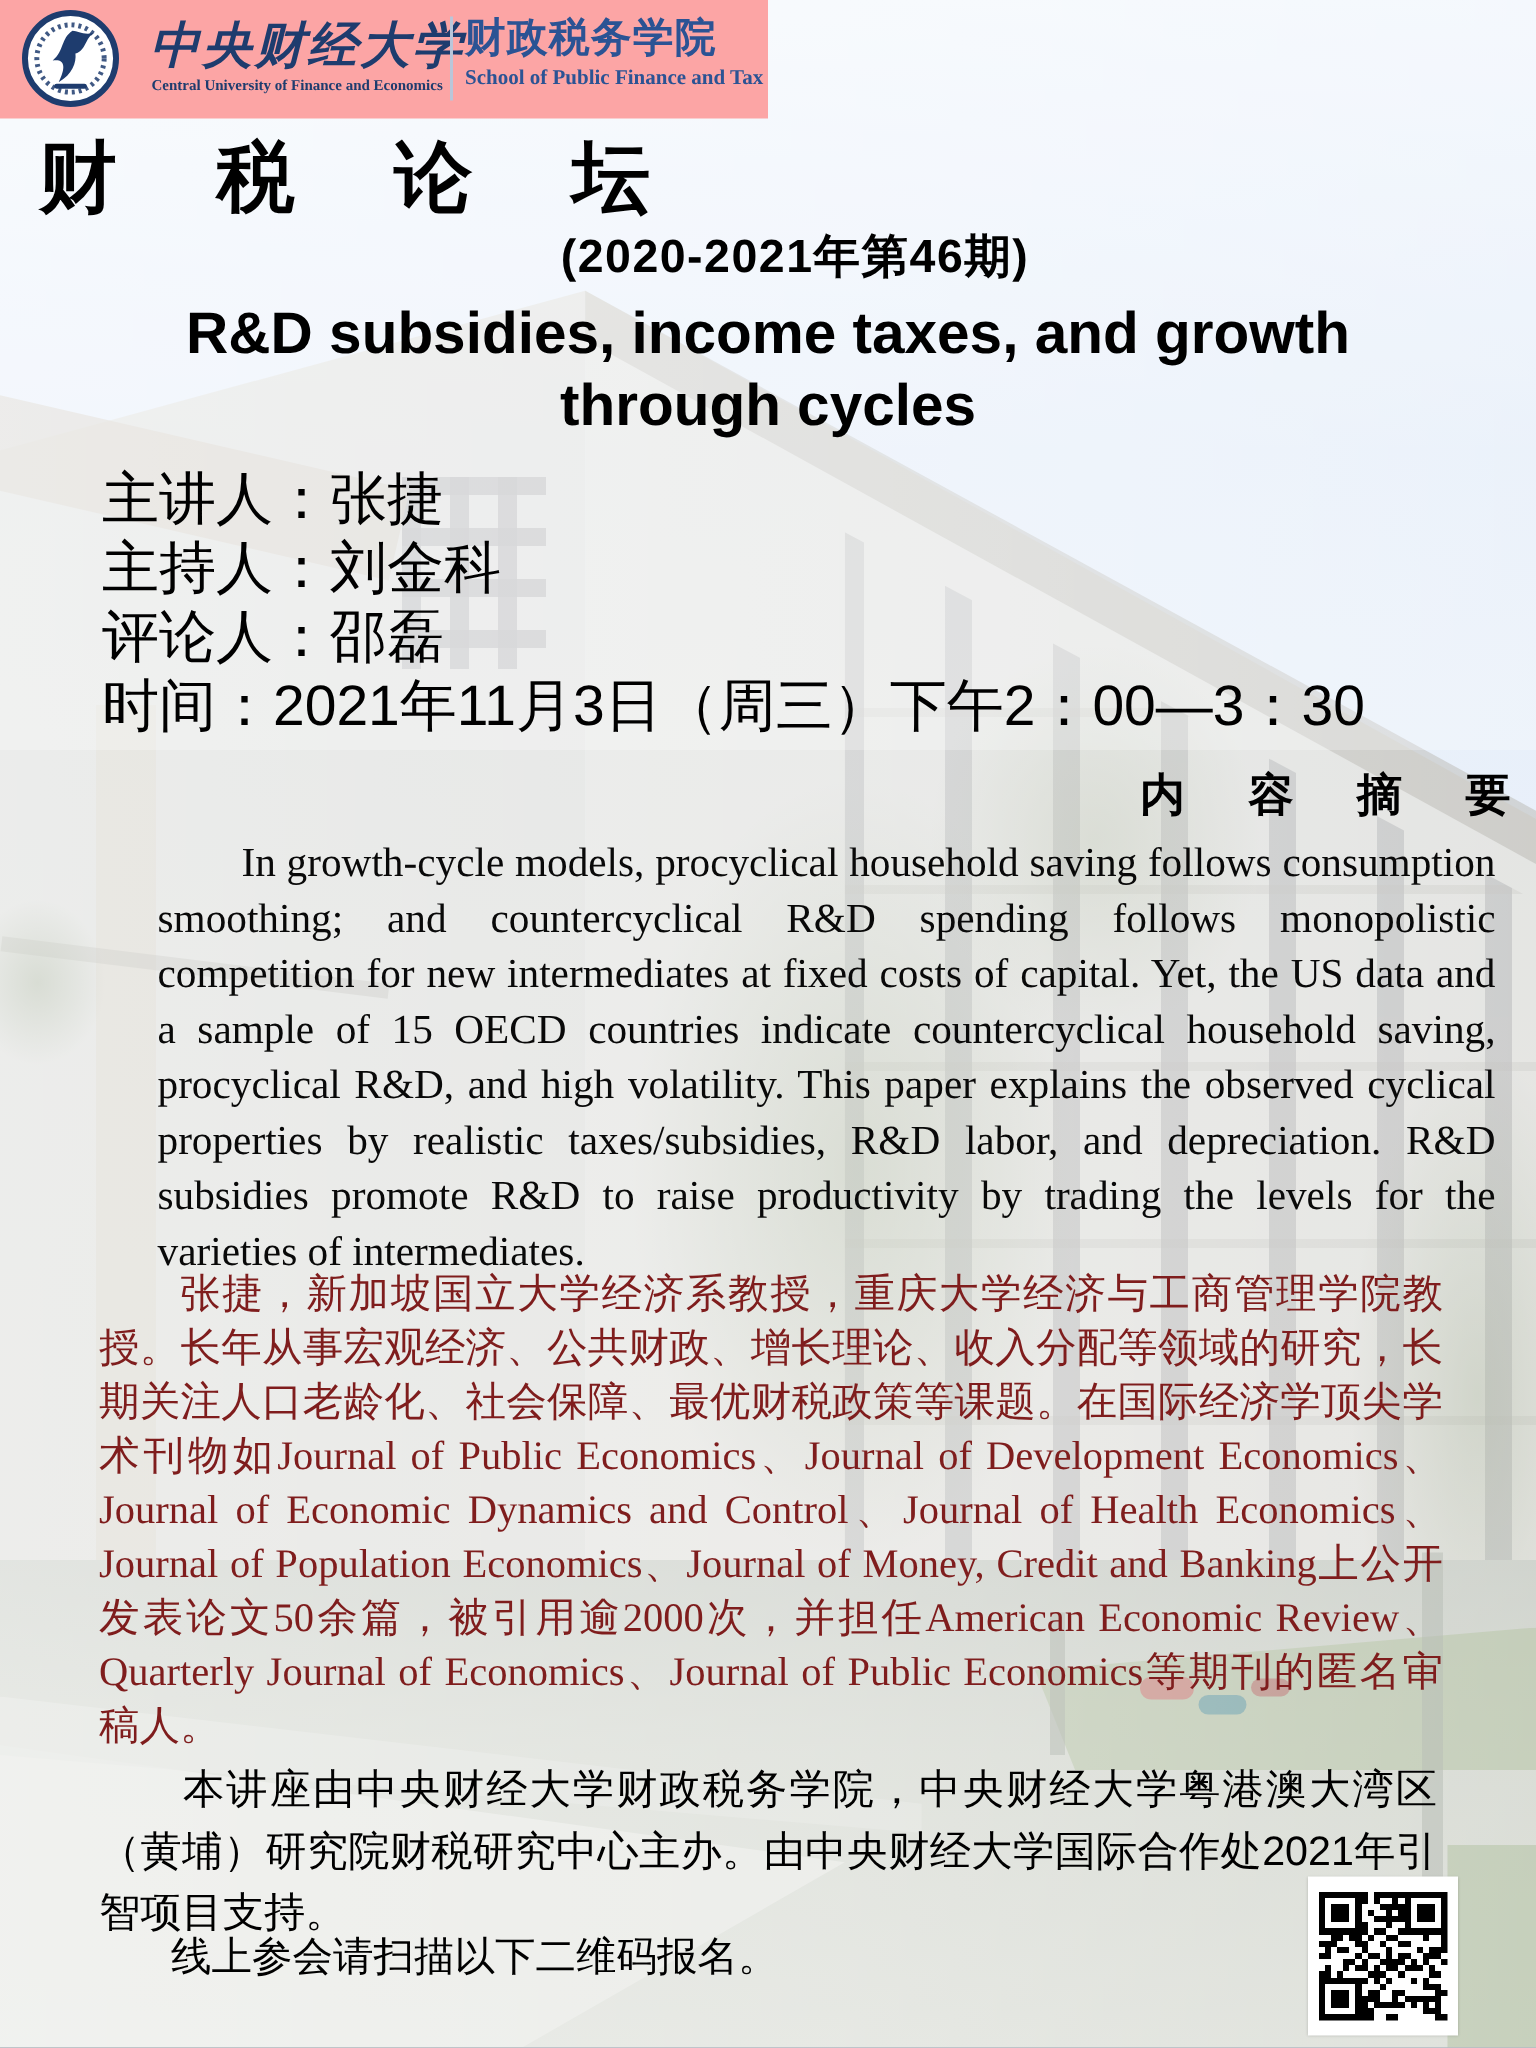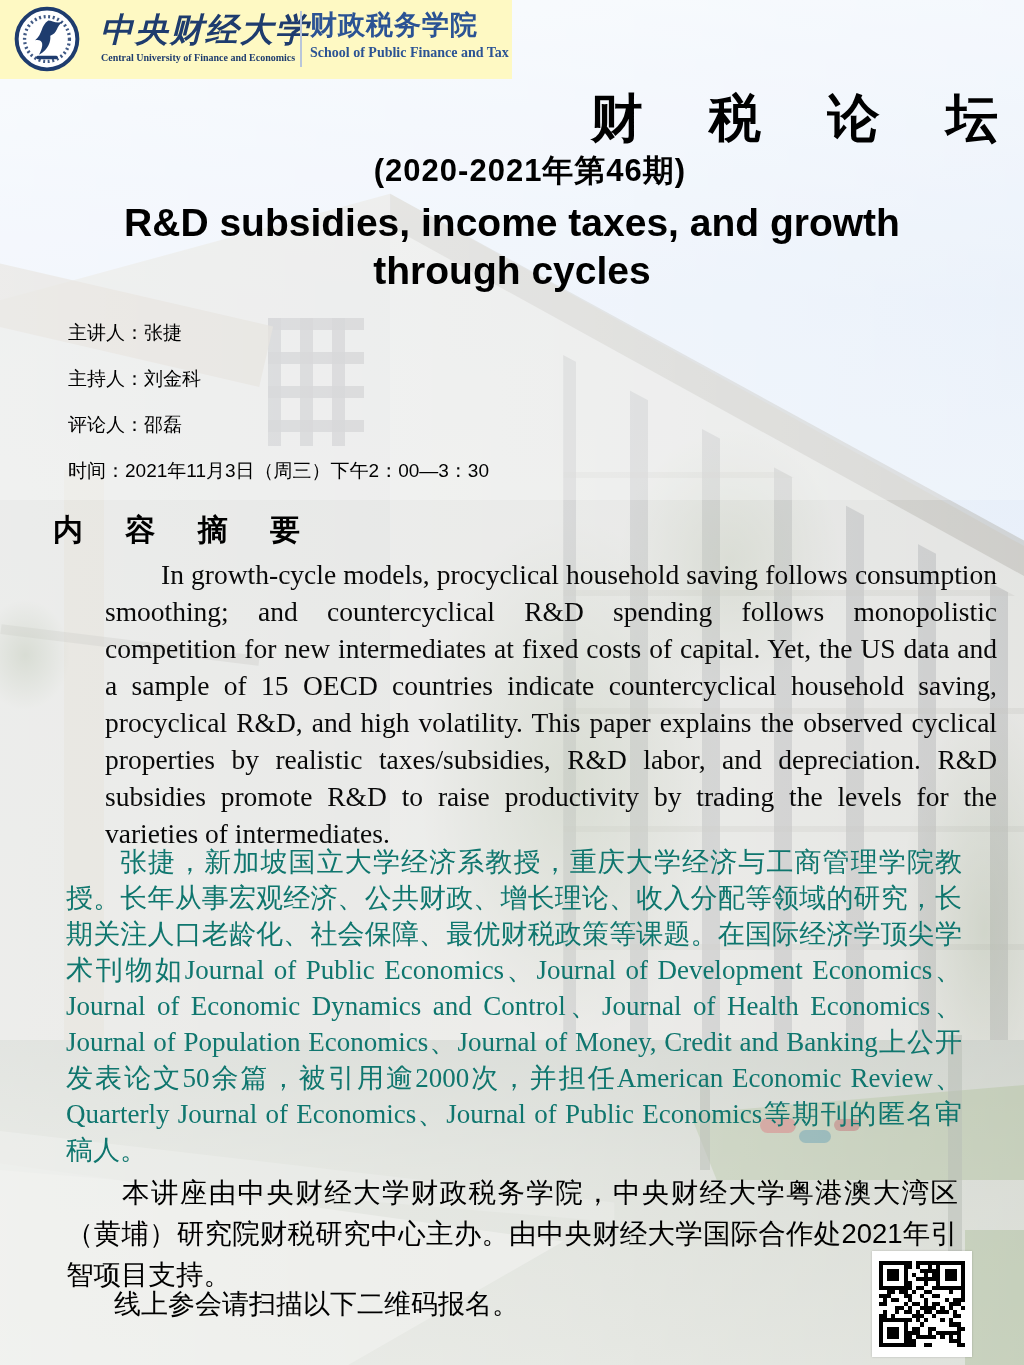--- a/index.html
+++ b/index.html
@@ -50,48 +50,48 @@
     clip-path:polygon(0 28%,60% 50%,60% 56%,0 40%);}
   .trunk-1{left:700px;top:1075px;width:10px;height:95px;background:#858e80;opacity:.6;}
   .trunk-2{left:948px;top:1035px;width:14px;height:250px;background:#8b9486;opacity:.55;}
   .person{border-radius:8px;}
   .person-1{left:760px;top:1118px;width:36px;height:15px;background:#b5574f;opacity:.85;}
   .person-2{left:799px;top:1130px;width:32px;height:13px;background:#3f7f86;opacity:.85;}
   .person-3{left:834px;top:1119px;width:26px;height:12px;background:#9c4b44;opacity:.8;}
   .wash{inset:0;background:linear-gradient(90deg,rgba(255,255,255,.62) 0%,rgba(255,255,255,.52) 55%,rgba(255,255,255,.38) 100%);}
   .wash-top{left:0;top:0;width:1024px;height:500px;background:rgba(255,255,255,.25);}
   
-  .brand{position:absolute;left:0;top:0;width:512px;height:79px;background:#fef9c3;z-index:2;}
+  .brand{position:absolute;left:0;top:0;width:512px;height:79px;background:#fca5a5;z-index:2;}
   .emblem{position:absolute;left:14px;top:6px;width:66px;height:66px;}
   .univ-cn{position:absolute;left:100px;top:8px;font-size:33px;font-weight:bold;font-style:italic;
     color:#1e3c6e;letter-spacing:2px;font-family:"Liberation Serif",serif;white-space:nowrap;}
   .univ-en{position:absolute;left:101px;top:52px;font-size:10px;font-weight:bold;color:#1e3c6e;
     font-family:"Liberation Serif",serif;white-space:nowrap;}
   .brand-divider{position:absolute;left:300px;top:11px;width:2px;height:56px;background:#b9c6da;}
   .school-cn{position:absolute;left:310px;top:7px;font-size:27px;font-weight:900;color:#2b5394;
     letter-spacing:1px;white-space:nowrap;}
   .school-en{position:absolute;left:310px;top:45px;font-size:14px;font-weight:bold;color:#2b5394;
     font-family:"Liberation Serif",serif;white-space:nowrap;}
   
   .content{position:absolute;inset:0;z-index:1;}
-  .forum-title{position:absolute;left:0;right:0;top:84px;text-align:right;
+  .forum-title{position:absolute;left:0;right:0;top:84px;text-align:left;
     font-size:52px;font-weight:900;letter-spacing:26px;text-indent:26px;}
   .issue{position:absolute;left:0;right:0;top:150px;text-align:center;
     font-size:31px;font-weight:bold;letter-spacing:1px;margin-left:36px;}
   .title-en{position:absolute;left:82px;width:860px;top:199px;text-align:center;
     font-size:39px;font-weight:bold;font-family:Liberation Sans, sans-serif;line-height:48px;}
-  .details{position:absolute;left:68px;top:310px;font-size:19px;line-height:46px;font-weight:500;}
-  .abstract-heading{position:absolute;left:0;right:0;top:510px;text-align:left;
+  .details{position:absolute;left:68px;top:310px;font-size:38px;line-height:46px;font-weight:500;}
+  .abstract-heading{position:absolute;left:0;right:0;top:510px;text-align:right;
     font-size:30px;font-weight:900;letter-spacing:17px;text-indent:17px;padding-left:36px;}
   .abstract-body{position:absolute;left:66px;width:892px;top:556px;
     font-family:"Liberation Serif",serif;font-size:27.5px;line-height:37px;
     text-align:justify;text-indent:56px;color:#090909;margin-left:39px;}
   .bio{position:absolute;left:66px;width:896px;top:844px;
     font-family:"Liberation Serif",serif;font-size:27px;line-height:36px;
-    text-align:justify;text-indent:54px;color:#0f766e;}
+    text-align:justify;text-indent:54px;color:#7f1d1d;}
   .organizer{position:absolute;left:66px;width:892px;top:1172px;
     font-size:27.5px;line-height:41px;text-align:justify;text-indent:56px;}
   .reg-note{position:absolute;left:114px;top:1286px;font-size:27px;}
   .qr-box{position:absolute;left:872px;top:1251px;width:100px;height:106px;background:#ffffff;
     display:flex;align-items:center;justify-content:center;box-shadow:0 0 2px rgba(0,0,0,.2);}
   .qr-box svg{display:block;}
 </style>
 </head>
 <body>
 

